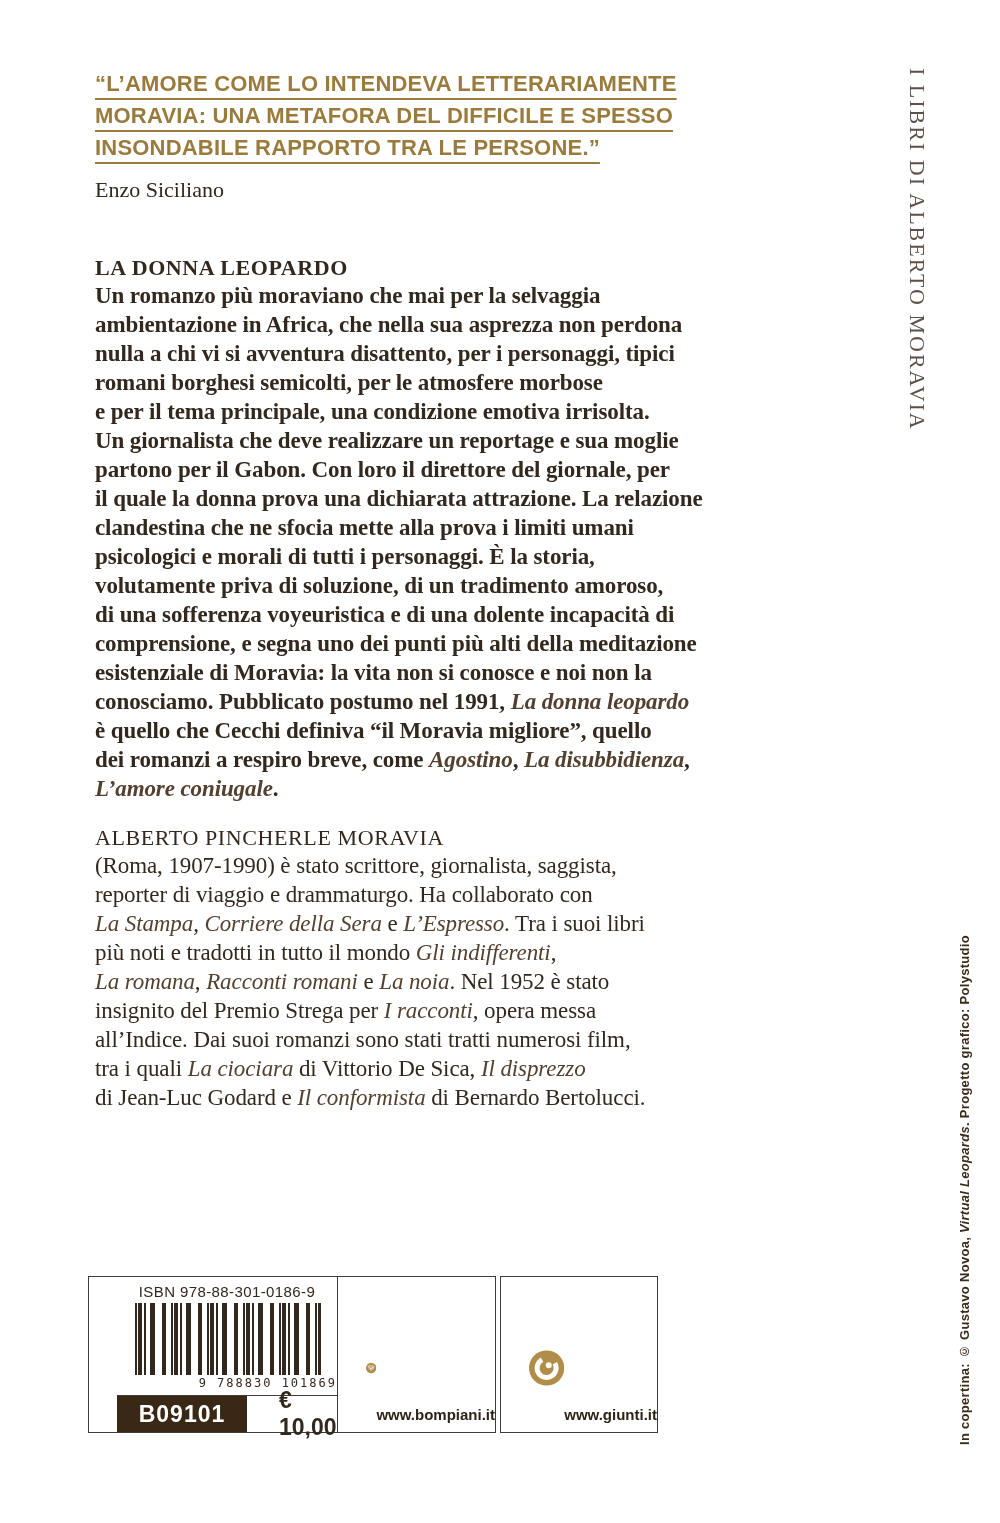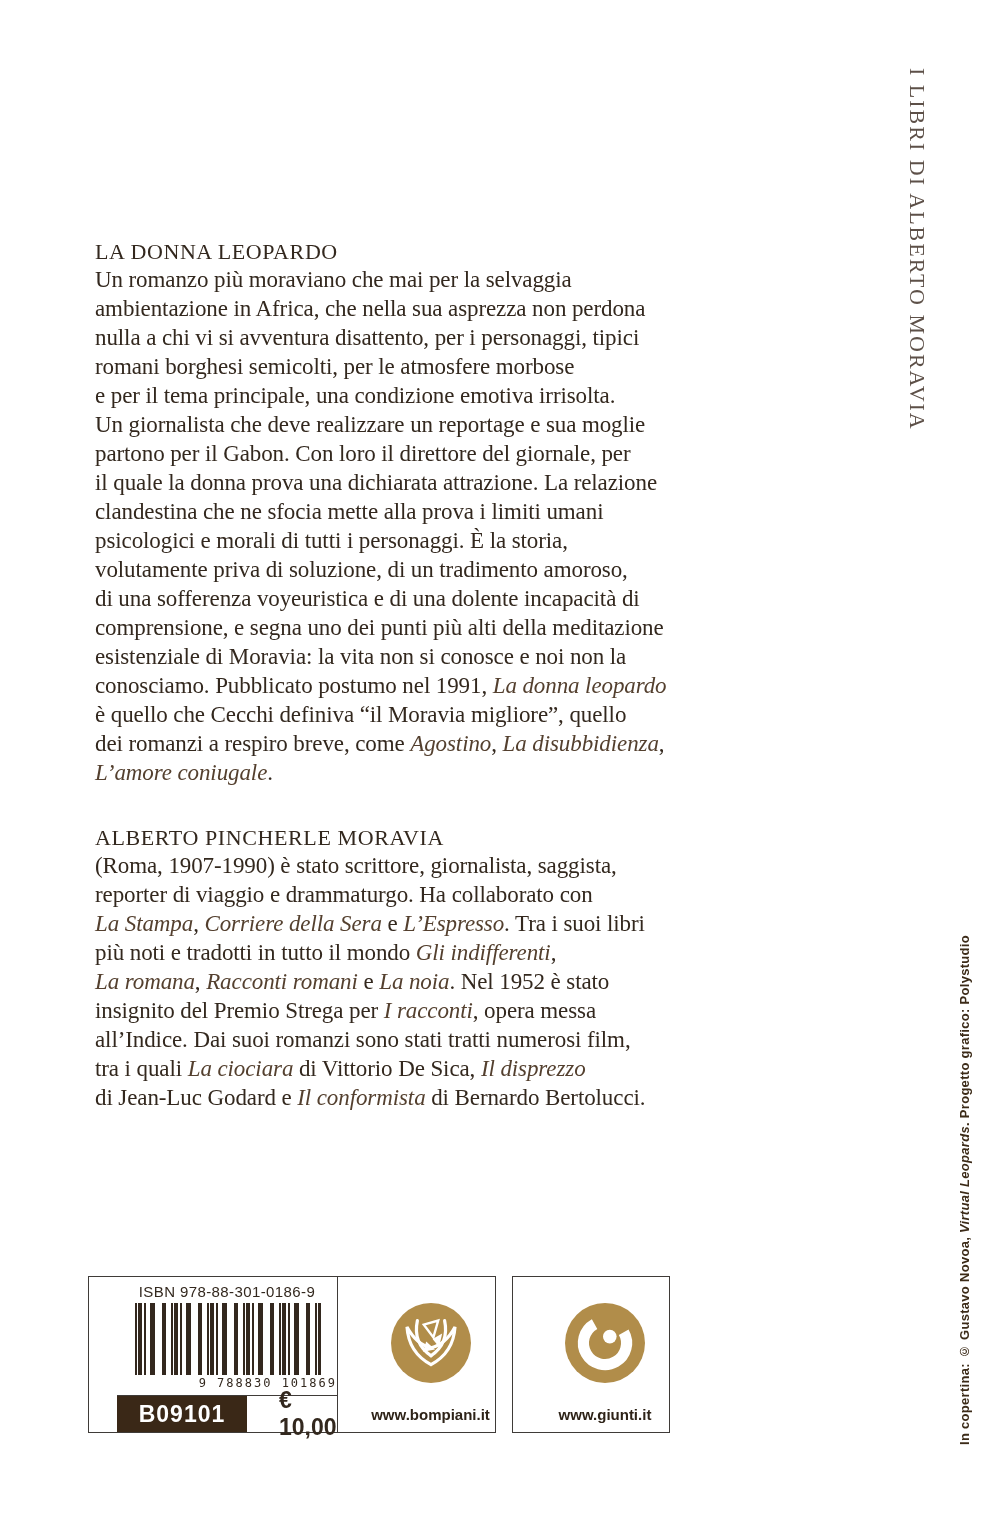--- a/index.html
+++ b/index.html
@@ -24,21 +24,21 @@
   
   .spine-title{
     position:absolute;top:68px;right:70px;writing-mode:vertical-rl;
     font-size:22px;letter-spacing:2px;color:var(--spine_ink);
   }
 
   
   .text-heading{font-size:22px;letter-spacing:0.6px;line-height:27px;color:var(--ink);}
   .text-body{font-size:23px;line-height:29px;letter-spacing:-0.1px;color:var(--ink);}
   .text-body i{color:var(--italic_ink);}
-  .synopsis{position:absolute;left:95px;top:238px;width:760px;}
+  .synopsis{position:absolute;left:95px;top:254px;width:760px;font-weight:bold;}
   .bio{position:absolute;left:95px;top:824px;width:780px;}
 
   
   .credits{
     position:absolute;right:28px;bottom:78px;writing-mode:vertical-rl;transform:rotate(180deg);
     font-family:"Liberation Sans",sans-serif;font-weight:700;font-size:13px;
     letter-spacing:0.3px;color:var(--credit_ink);
   }
 
   
@@ -51,32 +51,38 @@
     background-image:
       repeating-linear-gradient(90deg,var(--ink) 0 2px,transparent 2px 9px),
       repeating-linear-gradient(90deg,transparent 0 3px,var(--ink) 3px 7px,transparent 7px 12px);
   }
   .ean{font-family:"DejaVu Sans Mono",monospace;font-size:12px;letter-spacing:2px;text-align:right;margin-top:1px;color:var(--ink);}
   .price-row{margin-top:auto;height:37px;border-top:1px solid var(--border);display:flex;font-family:"Liberation Sans",sans-serif;font-weight:700;gap:32px;}
   .code-box{width:130px;background:var(--dark_box);color:#fff;font-size:23px;display:flex;align-items:center;justify-content:center;letter-spacing:1px;}
   .price{flex:1;display:flex;align-items:center;justify-content:center;font-size:23px;color:var(--ink);}
   .imprint-cell{width:163px;border-left:0;display:flex;align-items:center;justify-content:center;}
   .imprint-name{font-size:20px;line-height:23px;letter-spacing:1.5px;text-align:center;white-space:pre-line;color:var(--ink);}
-  .logo-cell{width:158px;display:flex;flex-direction:column;align-items:center;}
+  .logo-cell{width:158px;display:flex;flex-direction:row;align-items:center;}
   .logo-cell.first{border-left:0;}
-  .logo-cell.gap{margin-left:16px;}
+  .logo-cell.gap{margin-left:4px;}
   .logo-cell svg{width:80px;height:80px;margin-top:26px;}
   .gold{fill:var(--logo_gold);}
   .url{margin-top:auto;margin-bottom:9px;font-family:"Liberation Sans",sans-serif;font-weight:700;font-size:15px;color:#2e2318;}
 </style>
 </head>
 <body>
 
 <div class="page">
 
+  <div class="quote-block">
+    <div class="quote" style="white-space: pre-line;">“L’AMORE COME LO INTENDEVA LETTERARIAMENTE
+MORAVIA: UNA METAFORA DEL DIFFICILE E SPESSO
+INSONDABILE RAPPORTO TRA LE PERSONE.”</div>
+    <div class="attribution">Enzo Siciliano</div>
+  </div>
 
   <div class="spine-title">I LIBRI DI ALBERTO MORAVIA</div>
 
   <div class="synopsis">
     <div class="text-heading">LA DONNA LEOPARDO</div>
     <div class="text-body">Un romanzo più moraviano che mai per la selvaggia<br>ambientazione in Africa, che nella sua asprezza non perdona<br>nulla a chi vi si avventura disattento, per i personaggi, tipici<br>romani borghesi semicolti, per le atmosfere morbose<br>e per il tema principale, una condizione emotiva irrisolta.<br>Un giornalista che deve realizzare un reportage e sua moglie<br>partono per il Gabon. Con loro il direttore del giornale, per<br>il quale la donna prova una dichiarata attrazione. La relazione<br>clandestina che ne sfocia mette alla prova i limiti umani<br>psicologici e morali di tutti i personaggi. È la storia,<br>volutamente priva di soluzione, di un tradimento amoroso,<br>di una sofferenza voyeuristica e di una dolente incapacità di<br>comprensione, e segna uno dei punti più alti della meditazione<br>esistenziale di Moravia: la vita non si conosce e noi non la<br>conosciamo. Pubblicato postumo nel 1991, <i>La donna leopardo</i><br>è quello che Cecchi definiva “il Moravia migliore”, quello<br>dei romanzi a respiro breve, come <i>Agostino</i>, <i>La disubbidienza</i>,<br><i>L’amore coniugale</i>.</div>
   </div>
 
   <div class="bio">
     <div class="text-heading">ALBERTO PINCHERLE MORAVIA</div>

